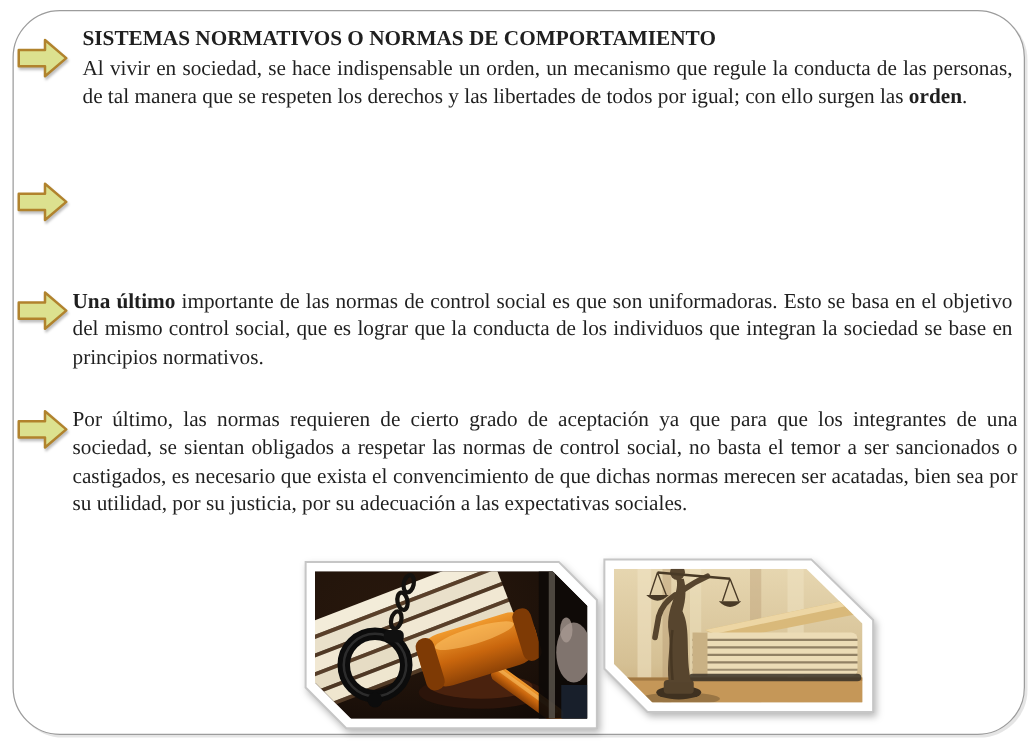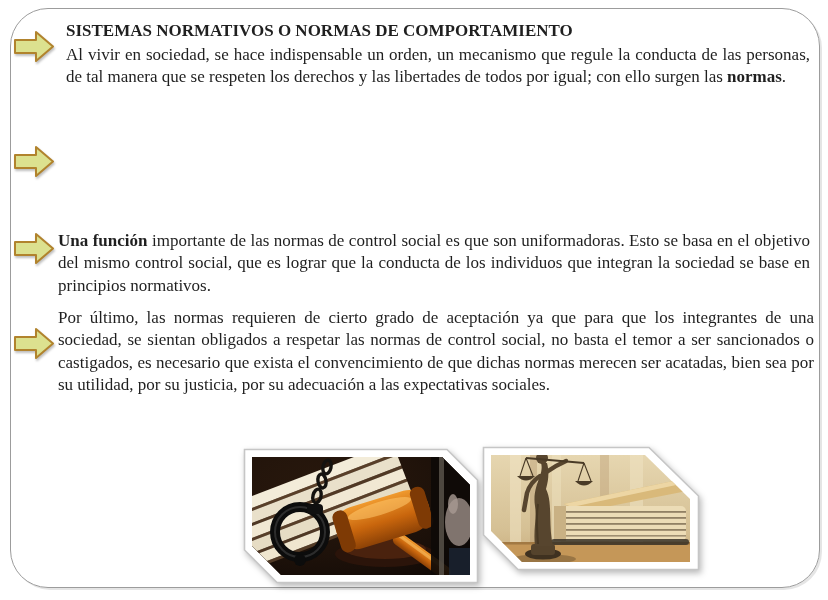--- a/index.html
+++ b/index.html
@@ -14,21 +14,21 @@
     pointer-events:none;
   }
   .bullet-arrow{position:absolute;left:12px;width:44px;height:35px;filter:drop-shadow(1.5px 2px 1px rgba(0,0,0,0.25));}
   .a1{top:29px;} .a2{top:144px;} .a3{top:231px;} .a4{top:326px;}
   .txt{position:absolute;font-size:17px;line-height:22.3px;text-align:justify;}
   .txt p{margin:0;}
   .title-block{left:66px;top:20px;width:744px;}
   .slide-title{font-size:17px;font-weight:bold;margin:0 0 2px 0;line-height:22px;text-align:left;}
   .p2{left:58px;top:142px;width:752px;}
   .p3{left:58px;top:230px;width:752px;}
-  .p4{left:58px;top:307px;width:756px;}
+  .p4{left:58px;top:325px;width:756px;}
   .photo{position:absolute;filter:drop-shadow(2px 3px 3px rgba(0,0,0,0.28));}
   .photo-left{left:243px;top:448px;}
   .photo-right{left:482px;top:446px;}
   b{font-weight:bold;}
 </style>
 </head>
 <body>
 
 <div class="stage">
 
@@ -42,26 +42,26 @@
   </svg>
   <svg class="bullet-arrow a3" viewBox="0 0 44 35" aria-hidden="true">
     <polygon points="3,11 24,11 24,3 41,17.5 24,32 24,24 3,24" fill="#dce18f" stroke="#b1832d" stroke-width="2" stroke-linejoin="round"></polygon>
   </svg>
   <svg class="bullet-arrow a4" viewBox="0 0 44 35" aria-hidden="true">
     <polygon points="3,11 24,11 24,3 41,17.5 24,32 24,24 3,24" fill="#dce18f" stroke="#b1832d" stroke-width="2" stroke-linejoin="round"></polygon>
   </svg>
 
   <div class="txt title-block">
     <h1 class="slide-title">SISTEMAS NORMATIVOS O NORMAS DE COMPORTAMIENTO</h1>
-    <p><span>Al vivir en sociedad, se hace indispensable un orden, un mecanismo que regule la conducta de las personas, de tal manera que se respeten los derechos y las libertades de todos por igual; con ello surgen las </span><b>normas</b><span>.</span></p>
+    <p><span>Al vivir en sociedad, se hace indispensable un orden, un mecanismo que regule la conducta de las personas, de tal manera que se respeten los derechos y las libertades de todos por igual; con ello surgen las </span><b>orden</b><span>.</span></p>
   </div>
 
 
   <div class="txt p3">
-    <p><b>Una función</b><span> importante de las normas de control social es que son uniformadoras. Esto se basa en el objetivo del mismo control social, que es lograr que la conducta de los individuos que integran la sociedad se base en principios normativos.</span></p>
+    <p><b>Una último</b><span> importante de las normas de control social es que son uniformadoras. Esto se basa en el objetivo del mismo control social, que es lograr que la conducta de los individuos que integran la sociedad se base en principios normativos.</span></p>
   </div>
 
   <div class="txt p4">
     <p><span>Por último, las normas requieren de cierto grado de aceptación ya que para que los integrantes de una sociedad, se sientan obligados a respetar las normas de control social, no basta el temor a ser sancionados o castigados, es necesario que exista el convencimiento de que dichas normas merecen ser acatadas, bien sea por su utilidad, por su justicia, por su adecuación a las expectativas sociales.</span></p>
   </div>
 
   <svg class="photo photo-left" width="236" height="136" viewBox="0 0 236 136" role="img">
     <defs>
       <linearGradient id="gavelGrad" x1="0" y1="0" x2="0" y2="1">
         <stop offset="0" stop-color="#f09a2e"></stop>

